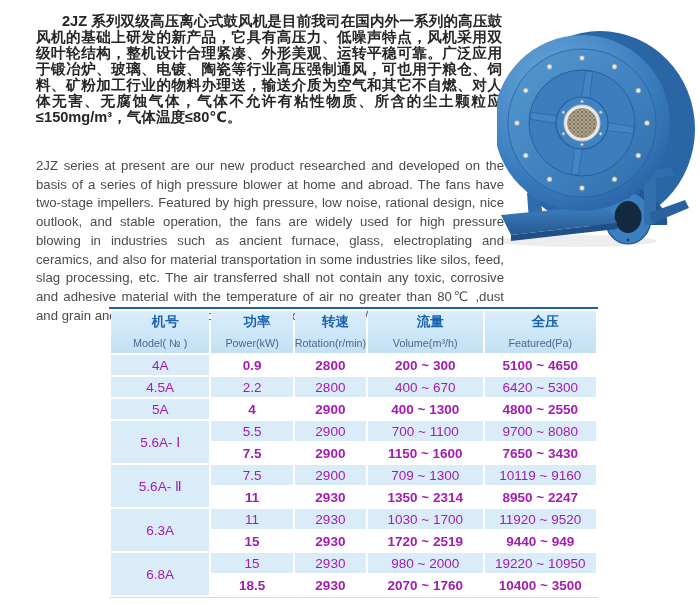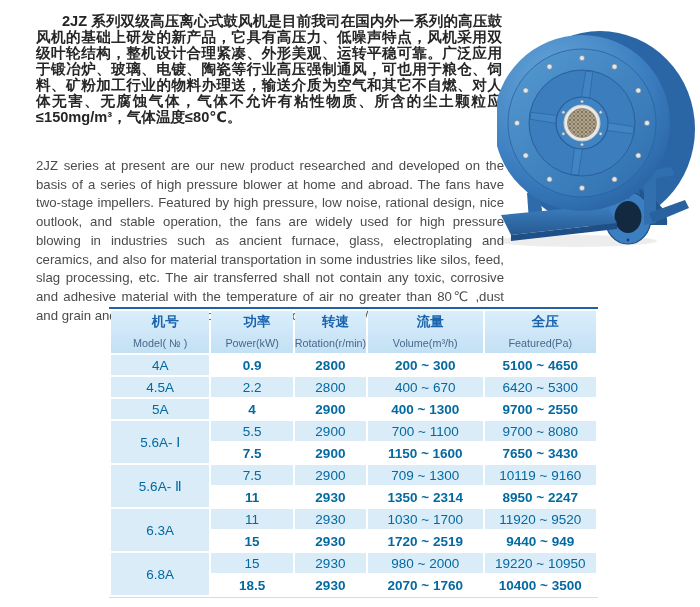--- a/index.html
+++ b/index.html
@@ -24,21 +24,21 @@
   }
   table.spec{border-collapse:separate;border-spacing:2px;width:100%;table-layout:fixed;}
   table.spec th{
     background:linear-gradient(180deg,#daeefb 0%,#c3e0f4 100%);
     padding:3px 0 4px 0;font-weight:normal;
   }
   .th-cn{font-size:13.5px;font-weight:bold;color:#1a64ae;line-height:15px;padding-left:10px;}
   .th-en{font-size:10.8px;color:#49688c;line-height:12px;margin-top:8px;}
   table.spec td{
     text-align:center;vertical-align:middle;height:20px;
-    font-size:13.5px;color:#0369a1;padding:0;
+    font-size:13.5px;color:#a21caf;padding:0;
   }
   td.model-cell{background:#d9ecf8;}
   td.plain{background:#ffffff;font-weight:bold;}
   td.stripe{background:#d9ecf8;margin-left:42px;}
 </style>
 </head>
 <body>
 
 <p class="intro-cn">2JZ 系列双级高压离心式鼓风机是目前我司在国内外一系列的高压鼓风机的基础上研发的新产品，它具有高压力、低噪声特点，风机采用双级叶轮结构，整机设计合理紧凑、外形美观、运转平稳可靠。广泛应用于锻冶炉、玻璃、电镀、陶瓷等行业高压强制通风，可也用于粮仓、饲料、矿粉加工行业的物料办理送，输送介质为空气和其它不自燃、对人体无害、无腐蚀气体，气体不允许有粘性物质、所含的尘土颗粒应≤150mg/m³，气体温度≤80℃。</p>
 
@@ -204,21 +204,21 @@
           <td class="stripe">2.2</td>
           <td class="stripe">2800</td>
           <td class="stripe">400 ~ 670</td>
           <td class="stripe">6420 ~ 5300</td>
         </tr>
         <tr>
           <td class="model-cell" rowspan="1">5A</td>
           <td class="plain">4</td>
           <td class="plain">2900</td>
           <td class="plain">400 ~ 1300</td>
-          <td class="plain">9700 ~ 2550</td>
+          <td class="plain">4800 ~ 2550</td>
         </tr>
         <tr>
           <td class="model-cell" rowspan="2">5.6A- Ⅰ</td>
           <td class="stripe">5.5</td>
           <td class="stripe">2900</td>
           <td class="stripe">700 ~ 1100</td>
           <td class="stripe">9700 ~ 8080</td>
         </tr>
         <tr>
           <td class="plain">7.5</td>

